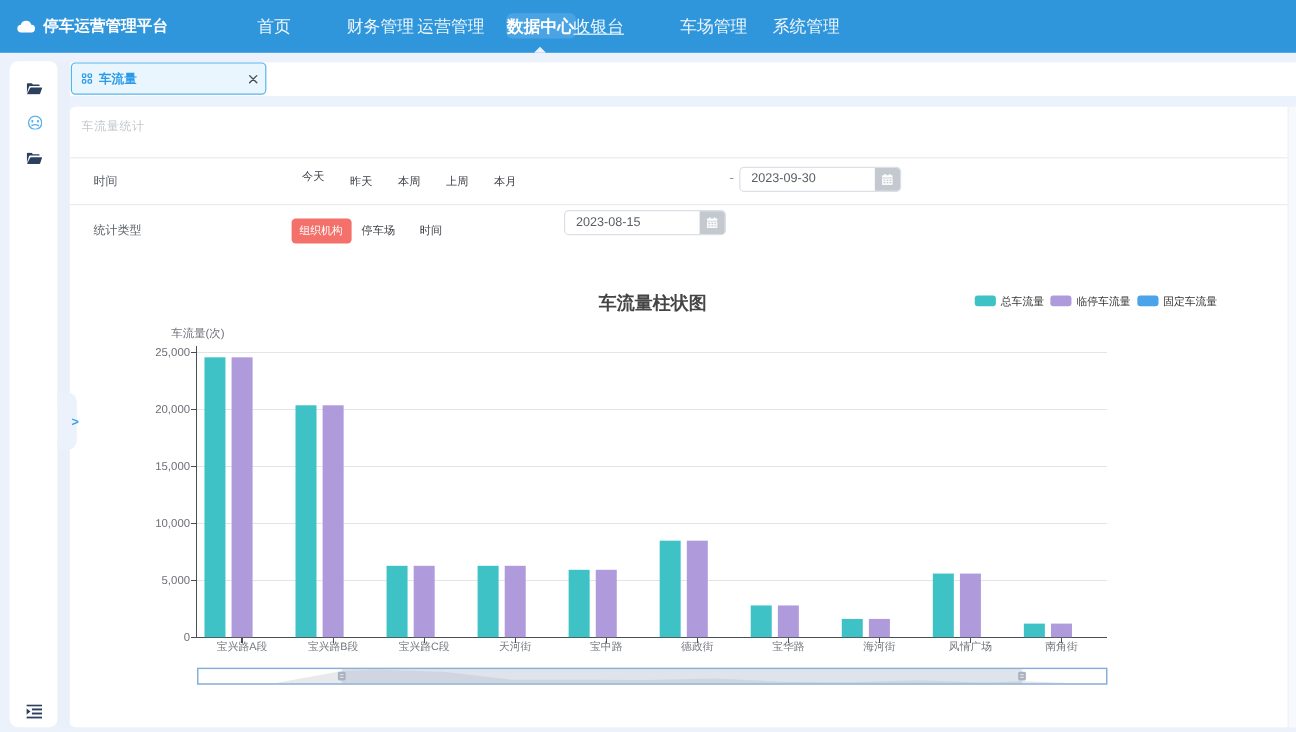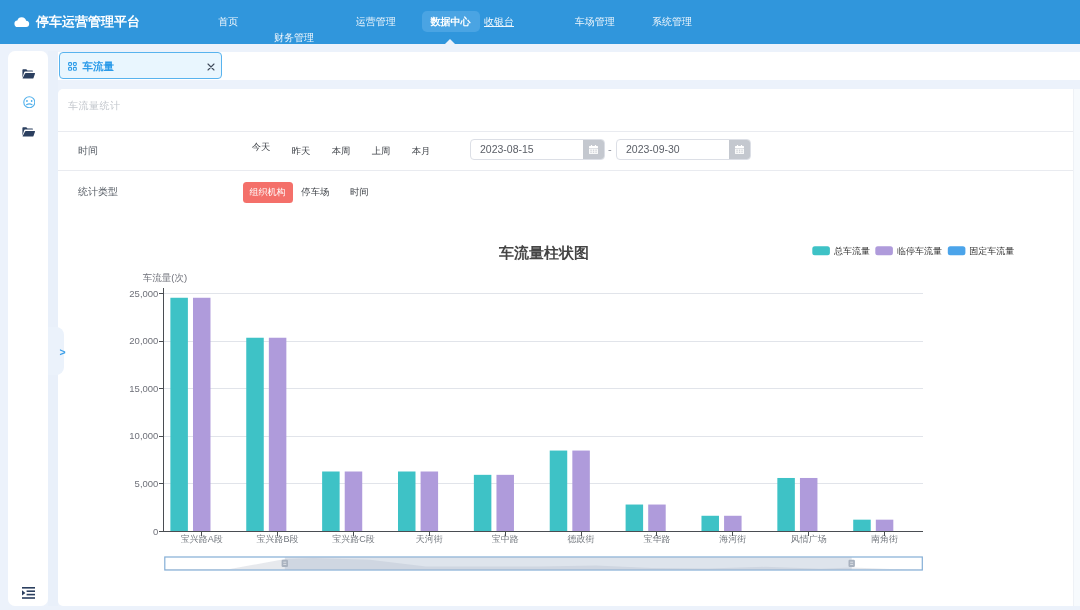--- a/index.html
+++ b/index.html
@@ -2,21 +2,21 @@
 <html><head>
 <meta charset="utf-8">
 <style>
   * { margin:0; padding:0; box-sizing:border-box; }
   html,body { width:1080px; height:610px; overflow:hidden; }
   body { font-family:"Liberation Sans", sans-serif; background:#ecf2fb; position:relative; }
   
   .navbar { position:absolute; left:0; top:0; width:1080px; height:44px; background:#3096dc; }
   .logo { position:absolute; left:36px; top:0; height:32px; line-height:44px; color:#fff; font-size:13px; font-weight:bold; }
   .cloud { position:absolute; }
-  .nav-item { position:absolute; top:0; height:44px; line-height:44px; color:#eef6fc; font-size:10px; text-align:right; transform:translateX(-50%); white-space:nowrap; }
+  .nav-item { position:absolute; top:0; height:44px; line-height:44px; color:#eef6fc; font-size:14px; text-align:right; transform:translateX(-50%); white-space:nowrap; }
   .nav-active-box { position:absolute; left:421.5px; top:10.5px; width:58px; height:21.5px; background:#4aa4e3; border-radius:5px; }
   .nav-caret { position:absolute; left:445px; top:39px; width:0; height:0; border-left:5.5px solid transparent; border-right:5.5px solid transparent; border-bottom:5px solid #ecf2fb; }
   
   .tabstrip { position:absolute; left:58px; top:51.5px; width:1022px; height:28.5px; background:#fff;text-align:right; }
   .tab { position:absolute; left:0.5px; top:0.8px; width:163px; height:26.8px; background:#e9f6fe; border:1px solid #58b3ee; border-radius:4px; }
   .tab-txt { position:absolute; left:8px; top:0; height:26px; line-height:26px; color:#2b9be9; font-size:10.5px; font-weight:bold; }
   .tab-x { position:absolute; right:6px; top:0; height:26px; line-height:26px; color:#3c4858; font-size:10.5px; }
   
   .sidebar { position:absolute; left:7.5px; top:50.5px; width:40.5px; height:555.5px; background:#fff; border-radius:7px; }
   
@@ -35,21 +35,21 @@
 <body>
 
   <div class="navbar">
     <svg class="cloud" style="left:14px;top:16.2px;" width="15.5" height="12" viewBox="0 0 17 12">
       <path d="M4 11.6 a3.6 3.6 0 0 1 -0.4 -7.17 A5 5 0 0 1 13.3 4.6 A3.3 3.3 0 0 1 13 11.6 Z" fill="#fff"></path>
     </svg>
     <div class="logo">停车运营管理平台</div>
     <div class="nav-active-box"></div>
     <div class="nav-caret"></div>
     <div class="nav-item" style="left:228.3px;">首页</div>
-    <div class="nav-item" style="left:294px;margin-top:16px;">财务管理</div>
+    <div class="nav-item" style="left:317px;">财务管理</div>
     <div class="nav-item" style="left:375.8px;">运营管理</div>
     <div class="nav-item" style="left:450.4px;font-weight:bold;color:#fff;">数据中心</div>
     <div class="nav-item" style="left:499px;text-decoration:underline;">收银台</div>
     <div class="nav-item" style="left:594.8px;">车场管理</div>
     <div class="nav-item" style="left:671.9px;">系统管理</div>
   </div>
 
   <div class="tabstrip">
     <div class="tab">
       <div class="tab-txt"><svg width="9" height="9" viewBox="0 0 9 9" style="vertical-align:-1px;margin-right:6px;">
@@ -98,21 +98,21 @@
 
   <div class="main">
     <div class="panel-title">车流量统计</div>
     <div class="divider" style="top:42px;"></div>
     <div class="lbl" style="left:20px;top:55px;z-index:2;">时间</div>
     <div class="qlink" style="left:203px;top:52px;text-align:center;">今天</div>
     <div class="qlink" style="left:243px;top:56px;">昨天</div>
     <div class="qlink" style="left:283px;top:56px;">本周</div>
     <div class="qlink" style="left:323px;top:56px;">上周</div>
     <div class="qlink" style="left:363px;top:56px;">本月</div>
-    <div class="dinput" style="left:412px;width:135px;">
+    <div class="dinput" style="left:412px;width:135px;margin-top:36px;">
       <span class="txt">2023-08-15</span>
       <div class="dbtn">
         <svg style="position:absolute;left:6px;top:4.5px;" width="9" height="10" viewBox="0 0 9 10">
           <g fill="#fff">
             <rect x="0" y="1.1" width="9" height="1.9" rx="0.5"></rect>
             <rect x="1.9" y="0" width="1.2" height="2.4"></rect>
             <rect x="5.9" y="0" width="1.2" height="2.4"></rect>
             <rect x="0" y="3.5" width="9" height="5.6" rx="0.5" opacity="0.88"></rect>
           </g>
           <g fill="#c3c7cd">

